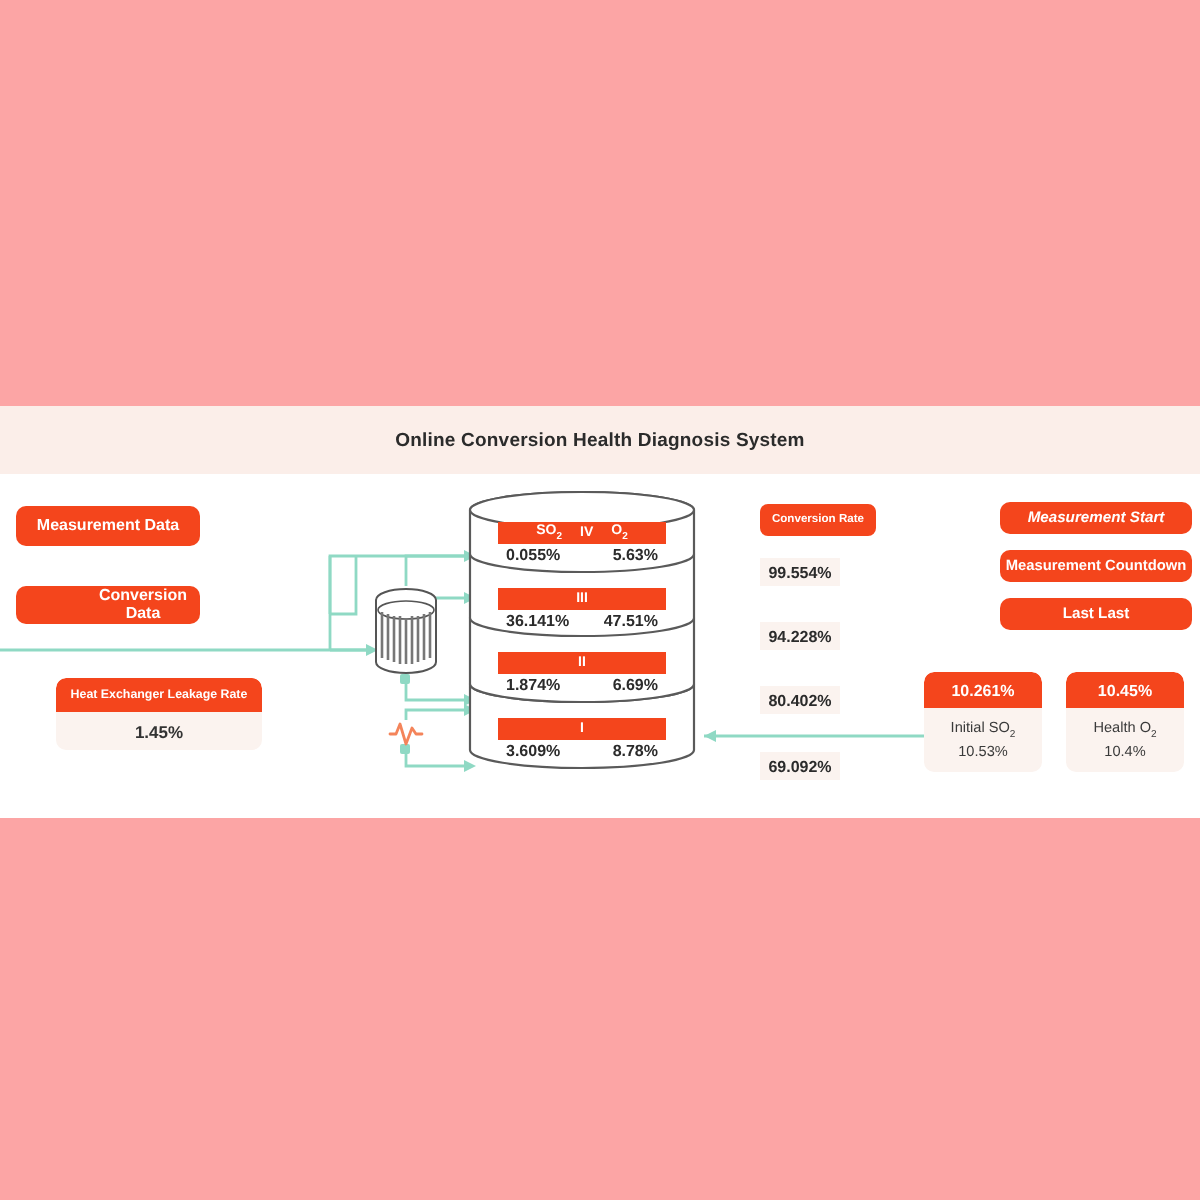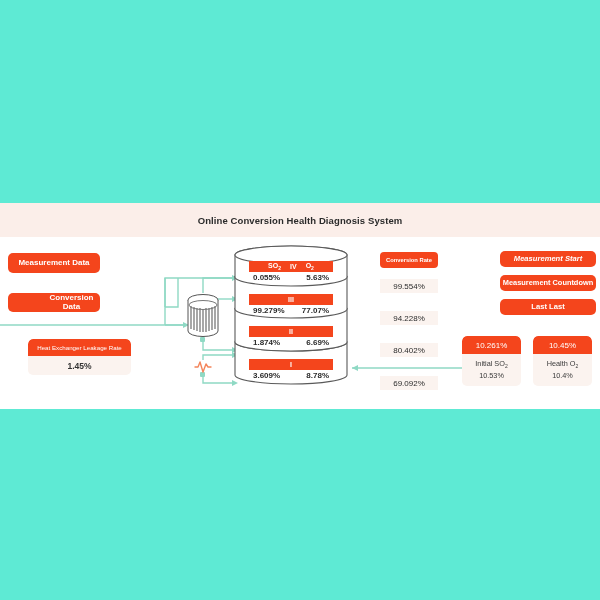--- a/index.html
+++ b/index.html
@@ -10,21 +10,21 @@
   body {
     width: 600px;
     height: 600px;
     font-family: "Liberation Sans", sans-serif;
     overflow: hidden;
   }
   #canvas {
     position: relative;
     width: 600px;
     height: 600px;
-    background: #5eead4;
+    background: #fca5a5;
   }
 
   
   .title-bar {
     position: absolute;
     left: 0;
     top: 203px;
     width: 600px;
     height: 34px;
     background: #fbeee9;
@@ -74,21 +74,21 @@
   
   .card {
     position: absolute;
     border-radius: 5px;
     overflow: hidden;
     box-sizing: border-box;
   }
   .card-head {
     background: #f4451c;
     color: #ffffff;
-    font-weight: normal;
+    font-weight: bold;
     display: flex;
     align-items: center;
     justify-content: center;
     box-sizing: border-box;
     width: 100%;
   }
   .card-body {
     background: #fbf3ef;
     color: #333333;
     display: flex;
@@ -119,26 +119,26 @@
     background: #f4451c;
     color: #fff;
     border-radius: 4px;
     font-size: 5.8px;
     font-weight: bold;
     display: flex; align-items: center; justify-content: center;
   }
   .conv-val {
     position: absolute;
     left: 380px;
-    width: 58px;
+    width: 40px;
     height: 14px;
     background: #fbf3ef;
     color: #2b2b2b;
     font-size: 8px;
-    font-weight: normal;
+    font-weight: bold;
     display: flex; align-items: center; justify-content: center;
   }
   .conv-v0 { top: 42px; }
   .conv-v1 { top: 74px; }
   .conv-v2 { top: 106px; }
   .conv-v3 { top: 139px; }
 
   
   .cylinder {
     position: absolute;
@@ -296,22 +296,22 @@
           <span>0.055%</span>
           <span>5.63%</span>
         </div>
       </div>
 
       <div class="layer layer-l2">
         <div class="layer-head">
           <span>III</span>
         </div>
         <div class="layer-vals">
-          <span>99.279%</span>
-          <span>77.07%</span>
+          <span>36.141%</span>
+          <span>47.51%</span>
         </div>
       </div>
 
       <div class="layer layer-l1">
         <div class="layer-head">
           <span>II</span>
         </div>
         <div class="layer-vals">
           <span>1.874%</span>
           <span>6.69%</span>

